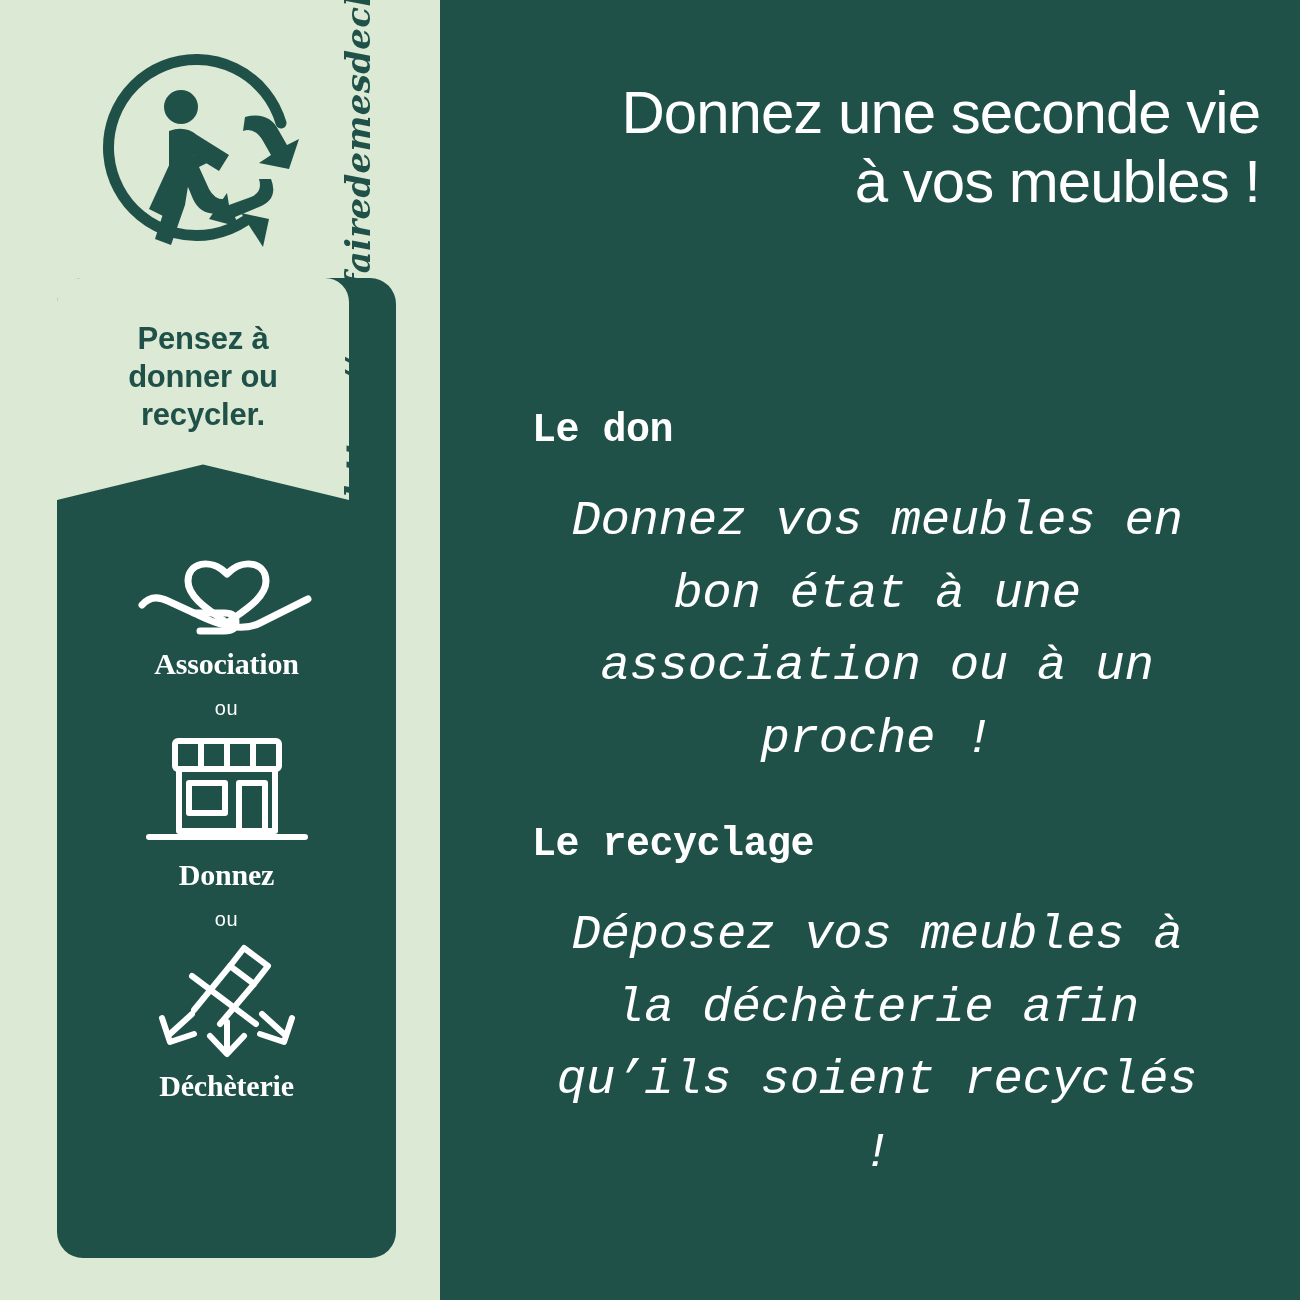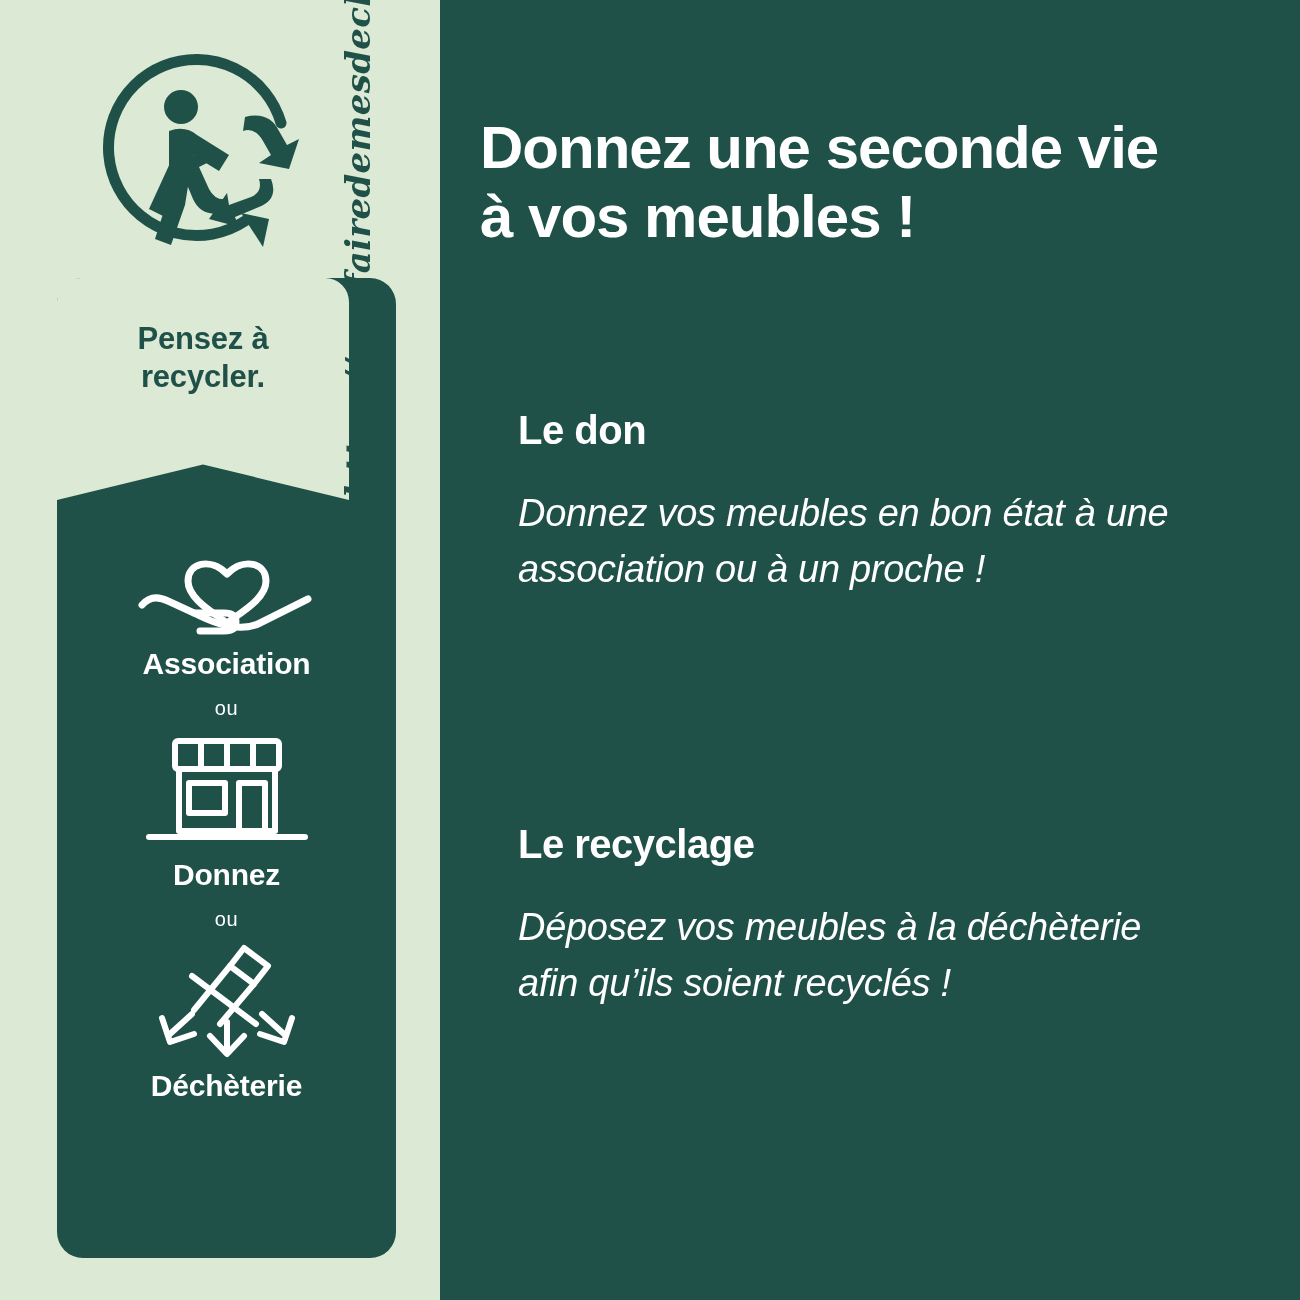--- a/index.html
+++ b/index.html
@@ -82,20 +82,21 @@
     height: 112px;
     display: flex;
     align-items: center;
     justify-content: center;
   }
   .step-label {
     font-size: 30px;
     font-weight: bold;
     letter-spacing: -0.2px;
     margin-top: 12px;
+    font-family: Liberation Serif, serif;
   }
   .step-sep {
     text-align: center;
     color: #ffffff;
     font-size: 20px;
     font-weight: normal;
     letter-spacing: 0.6px;
     margin: 16px 0 14px 0;
   }
   .url-vertical {
@@ -120,46 +121,47 @@
     flex: 1 1 auto;
     height: 1300px;
     background: #1f5149;
     color: #ffffff;
   }
   .headline {
     position: absolute;
     left: 40px;
     right: 40px;
     top: 78px;
-    text-align: left;
+    text-align: right;
     font-size: 60px;
-    font-weight: bold;
+    font-weight: normal;
     line-height: 1.15;
     letter-spacing: -1px;
-    margin-top: 35px;
   }
   .block {
     position: absolute;
-    left: 78px;
+    left: 92px;
     right: 60px;
+    font-family: Liberation Mono, monospace;
   }
   .block-1 { top: 408px; }
   .block-2 { top: 822px; }
   .block-title {
     font-size: 40px;
     font-weight: bold;
     letter-spacing: -0.5px;
     margin-bottom: 32px;
   }
   .block-body {
-    font-size: 38px;
+    font-size: 49px;
     font-style: italic;
     line-height: 1.48;
     letter-spacing: -0.3px;
     max-width: 690px;
+    text-align: center;
   }
 </style>
 </head>
 <body>
 
 <div class="poster">
 
   <div class="left-panel">
 
     <div class="logo-wrap">
@@ -179,20 +181,21 @@
         <path d="M150 72 q24 -6 34 14 l8 14 12 -6 -10 30 -30 -6 12 -8 -8 -14 q-8 -14 -20 -10z" fill="#1f5149"></path>
         <path d="M176 134 q8 20 -12 28 l-24 10 4 10 -30 -8 18 -26 2 12 22 -8 q12 -5 8 -18z" fill="#1f5149"></path>
         <path d="M128 168 q-22 4 -30 -14 l-10 -24 -10 6 8 -30 30 10 -12 6 10 22 q6 12 18 10z" fill="#1f5149"></path>
       </svg>
     </div>
 
     <div class="ribbon">
       <div class="ribbon-head">
         <div class="ribbon-head-text">
           <div>Pensez à</div>
+          <div>donner ou</div>
           <div>recycler.</div>
         </div>
       </div>
 
       <div class="steps">
 
         <div class="step">
           <div class="step-icon">
             <svg viewBox="0 0 190 120" width="190" height="120" aria-hidden="true">
               <path d="M95 55 C 78 38, 56 44, 56 62 C 56 80, 82 94, 95 104 C 108 94, 134 80, 134 62 C 134 44, 112 38, 95 55 Z" fill="none" stroke="#ffffff" stroke-width="7" stroke-linejoin="round"></path>

